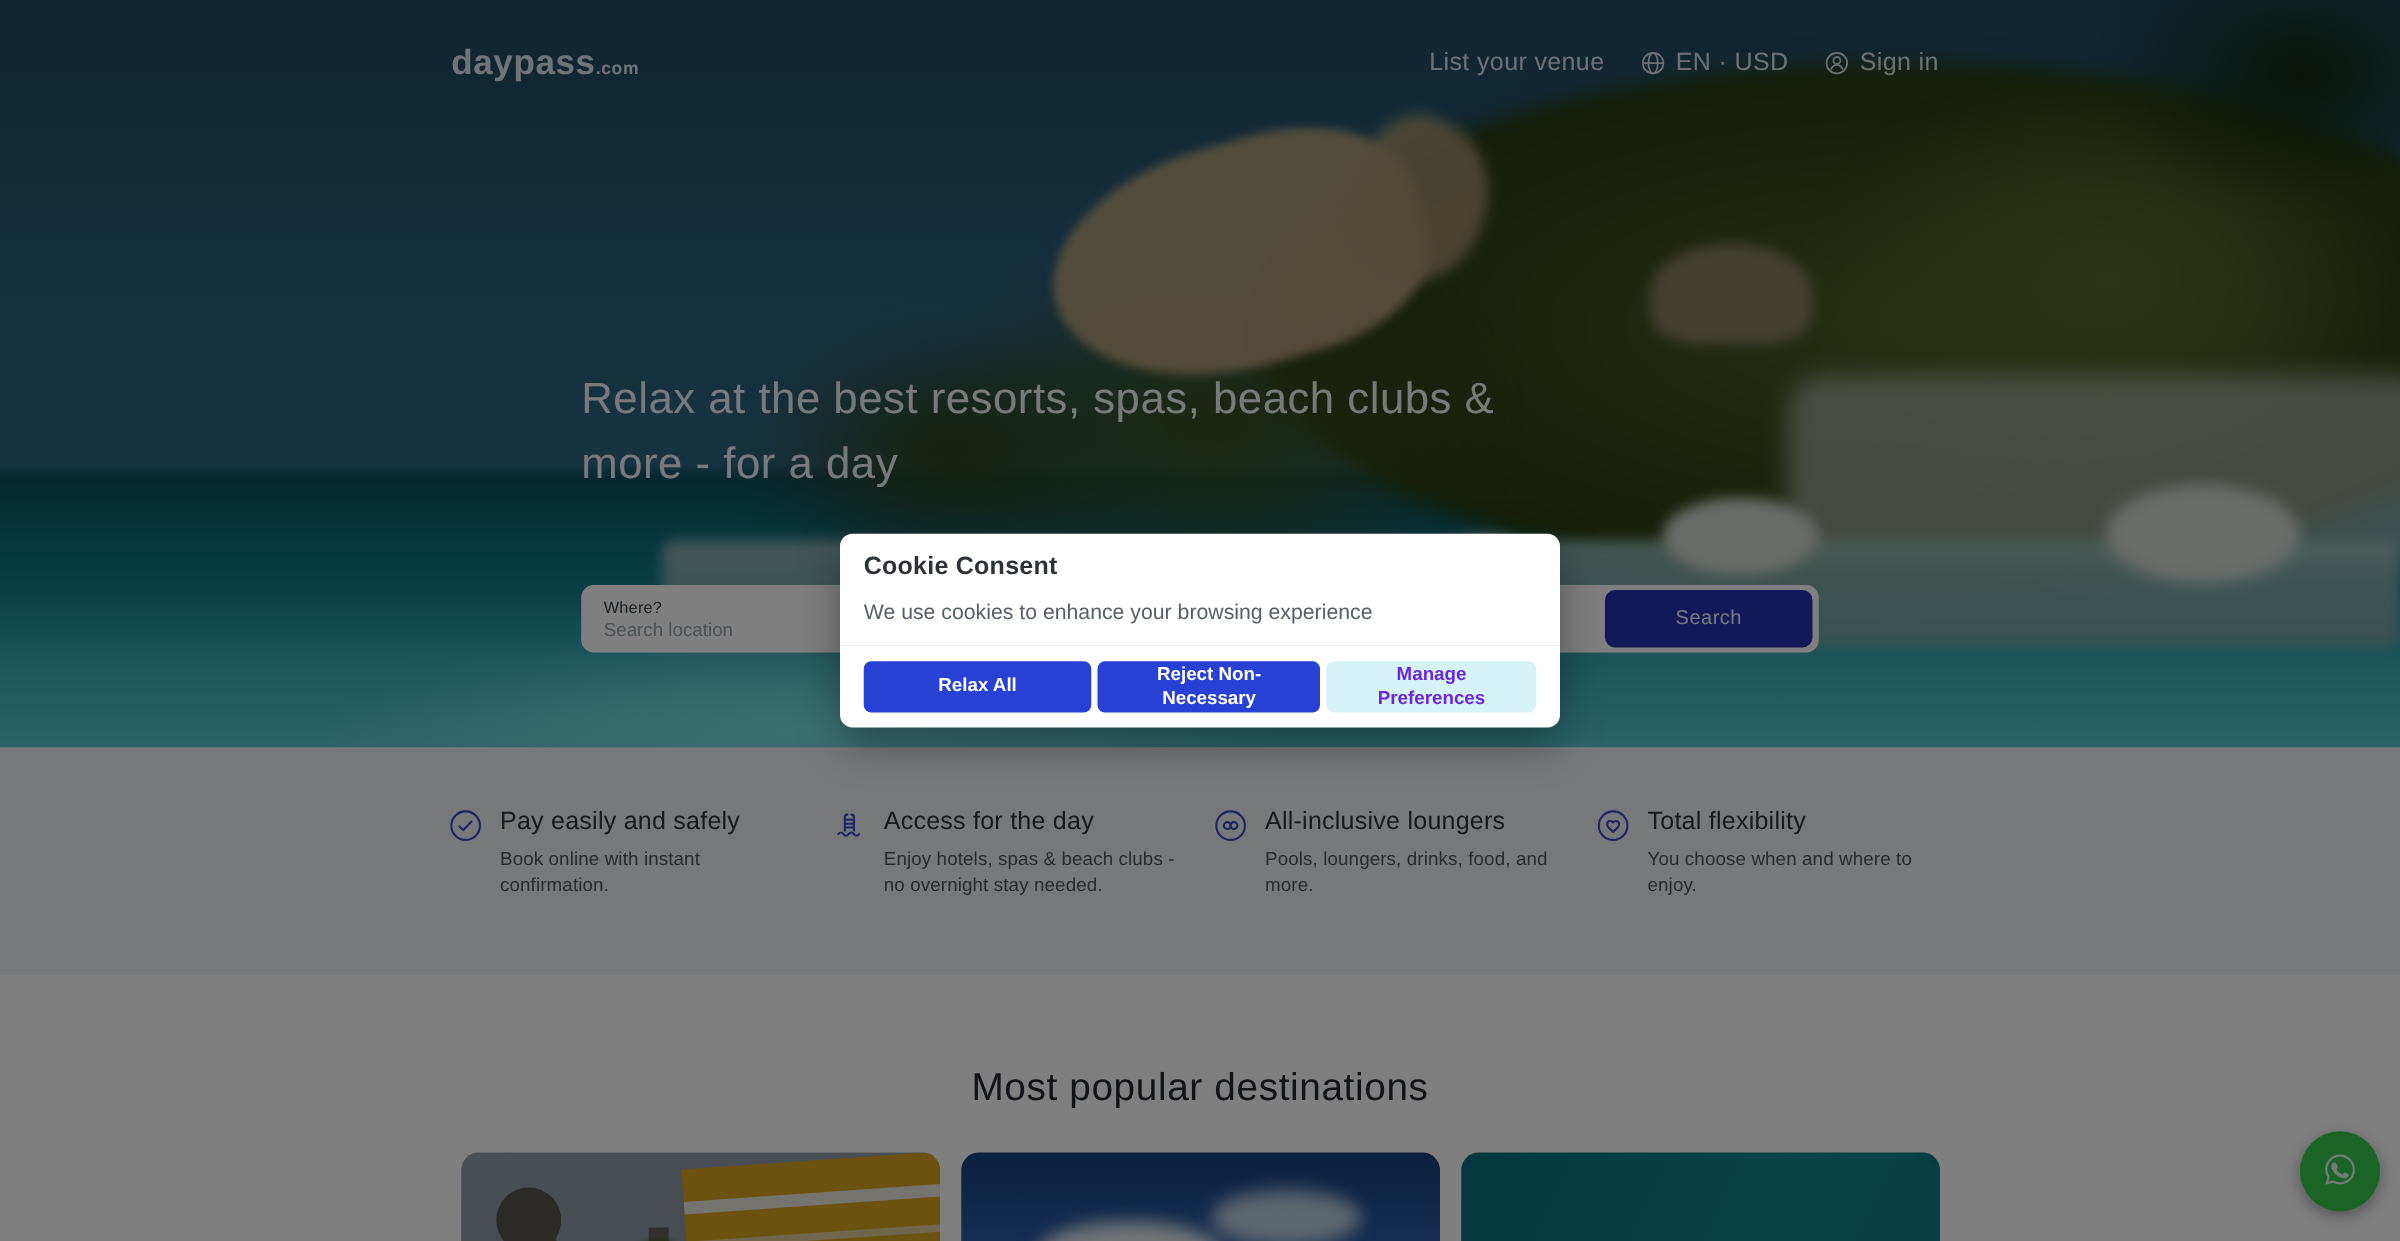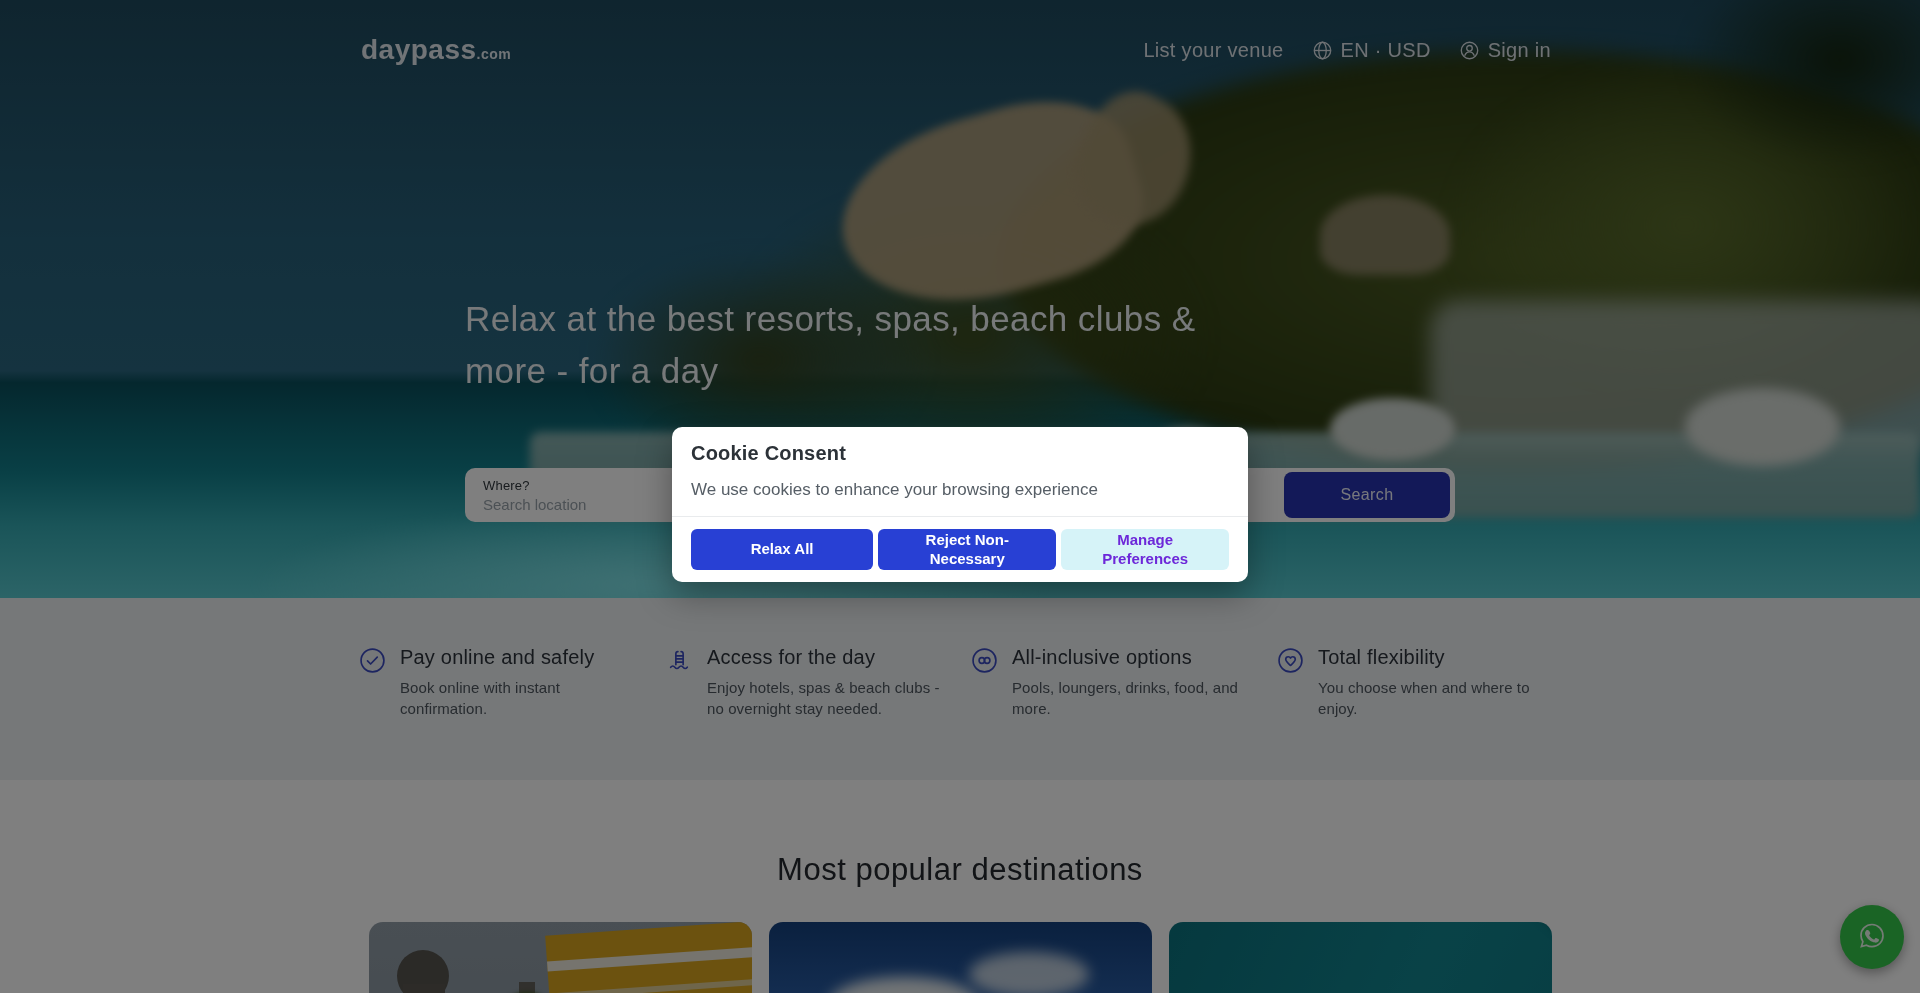--- a/index.html
+++ b/index.html
@@ -190,21 +190,21 @@
 
   <section class="features">
     <div class="feature f1">
       <span class="ficon">
         <svg width="27" height="27" viewBox="0 0 26 26" fill="none" stroke="#3b4bc0" stroke-width="1.6" stroke-linecap="round" stroke-linejoin="round">
           <circle cx="13" cy="13" r="11"></circle>
           <path d="M8.2 13.4l3 3 6.4-6.6"></path>
         </svg>
       </span>
       <div class="ftext">
-        <div class="ftitle">Pay online and safely</div>
+        <div class="ftitle">Pay easily and safely</div>
         <div class="fdesc">Book online with instant confirmation.</div>
       </div>
     </div>
     <div class="feature f2">
       <span class="ficon">
         <svg width="27" height="27" viewBox="0 0 26 26" fill="none" stroke="#3b4bc0" stroke-width="1.6" stroke-linecap="round" stroke-linejoin="round">
           <path d="M9.5 17V6.5a2 2 0 0 1 2-2"></path>
           <path d="M16.5 17V6.5a2 2 0 0 0-2-2"></path>
           <path d="M9.5 8.5h7M9.5 11.5h7M9.5 14.5h7"></path>
           <path d="M4.5 19.5q2-2.4 4 0t4 0t4 0t4 0"></path>
@@ -217,21 +217,21 @@
     </div>
     <div class="feature f3">
       <span class="ficon">
         <svg width="27" height="27" viewBox="0 0 26 26" fill="none" stroke="#3b4bc0" stroke-width="1.6">
           <circle cx="13" cy="13" r="11"></circle>
           <circle cx="10.5" cy="13" r="2.7"></circle>
           <circle cx="15.5" cy="13" r="2.7"></circle>
         </svg>
       </span>
       <div class="ftext">
-        <div class="ftitle">All-inclusive options</div>
+        <div class="ftitle">All-inclusive loungers</div>
         <div class="fdesc">Pools, loungers, drinks, food, and more.</div>
       </div>
     </div>
     <div class="feature f4">
       <span class="ficon">
         <svg width="27" height="27" viewBox="0 0 26 26" fill="none" stroke="#3b4bc0" stroke-width="1.6" stroke-linejoin="round">
           <circle cx="13" cy="13" r="11"></circle>
           <path d="M13 17.8c-2.5-2.2-4.6-3.9-4.6-5.9 0-1.4 1.1-2.5 2.5-2.5 1 0 1.7.5 2.1 1.2.4-.7 1.1-1.2 2.1-1.2 1.4 0 2.5 1.1 2.5 2.5 0 2-2.1 3.7-4.6 5.9z"></path>
         </svg>
       </span>

